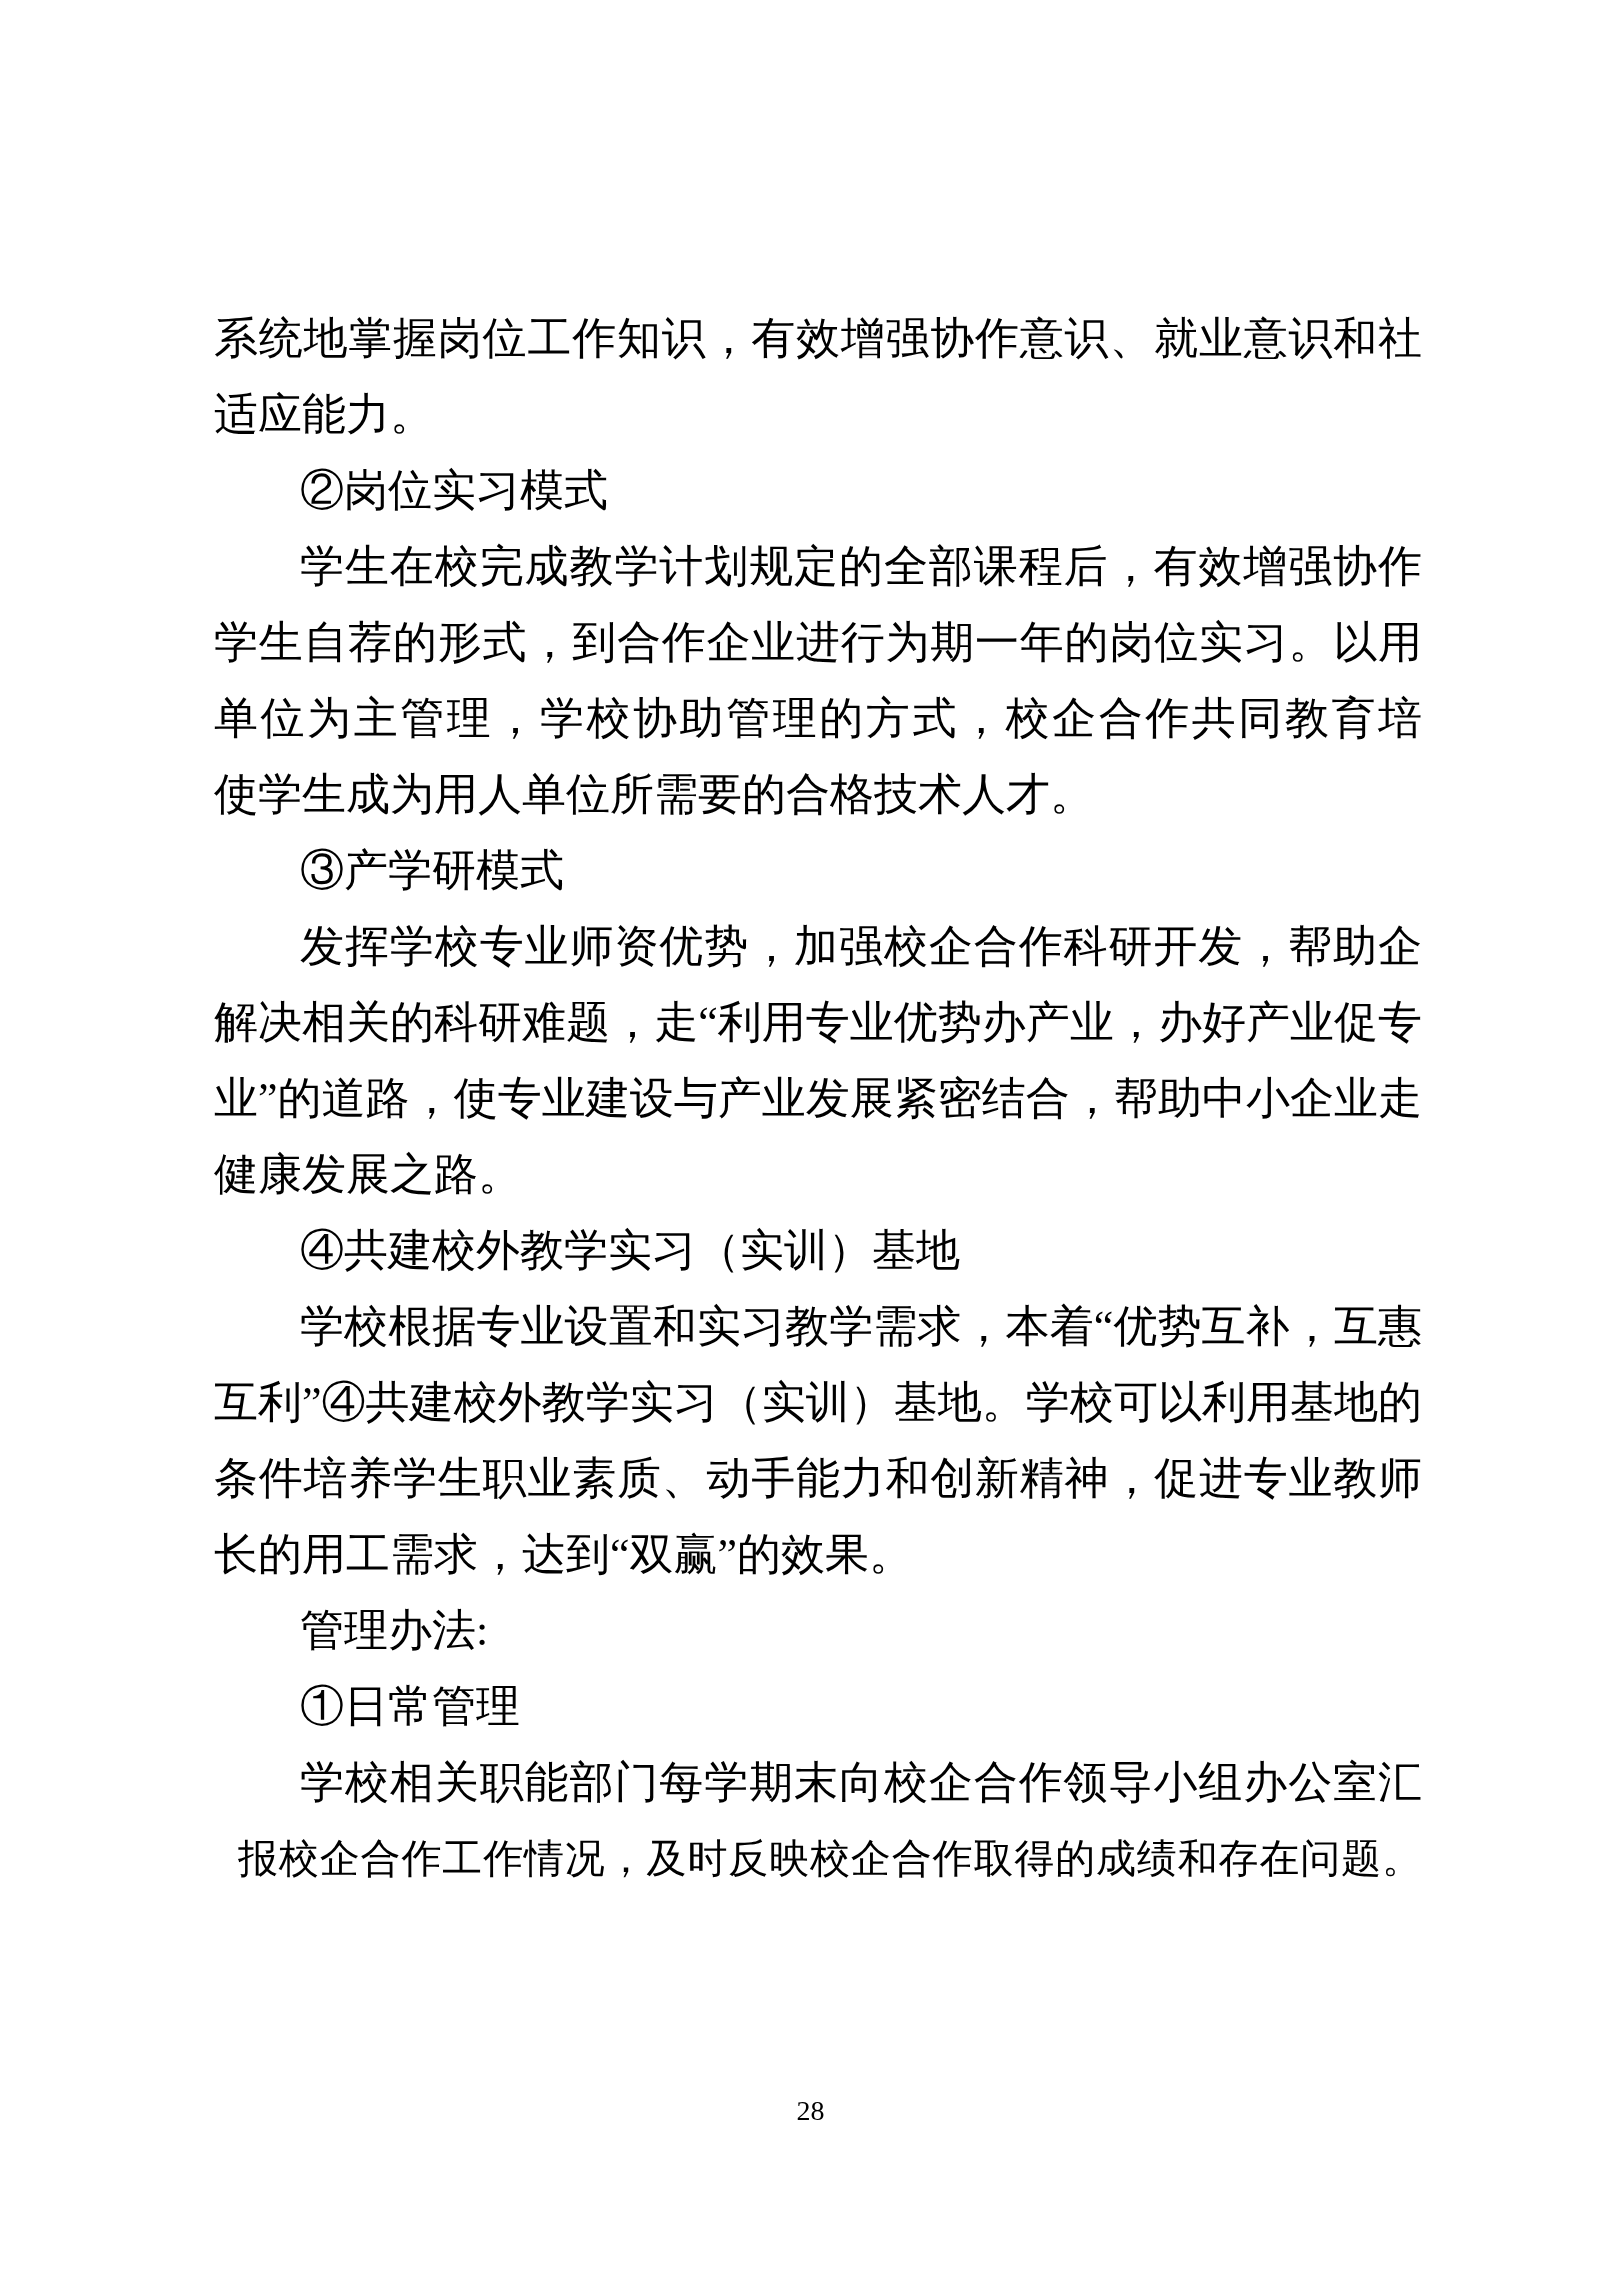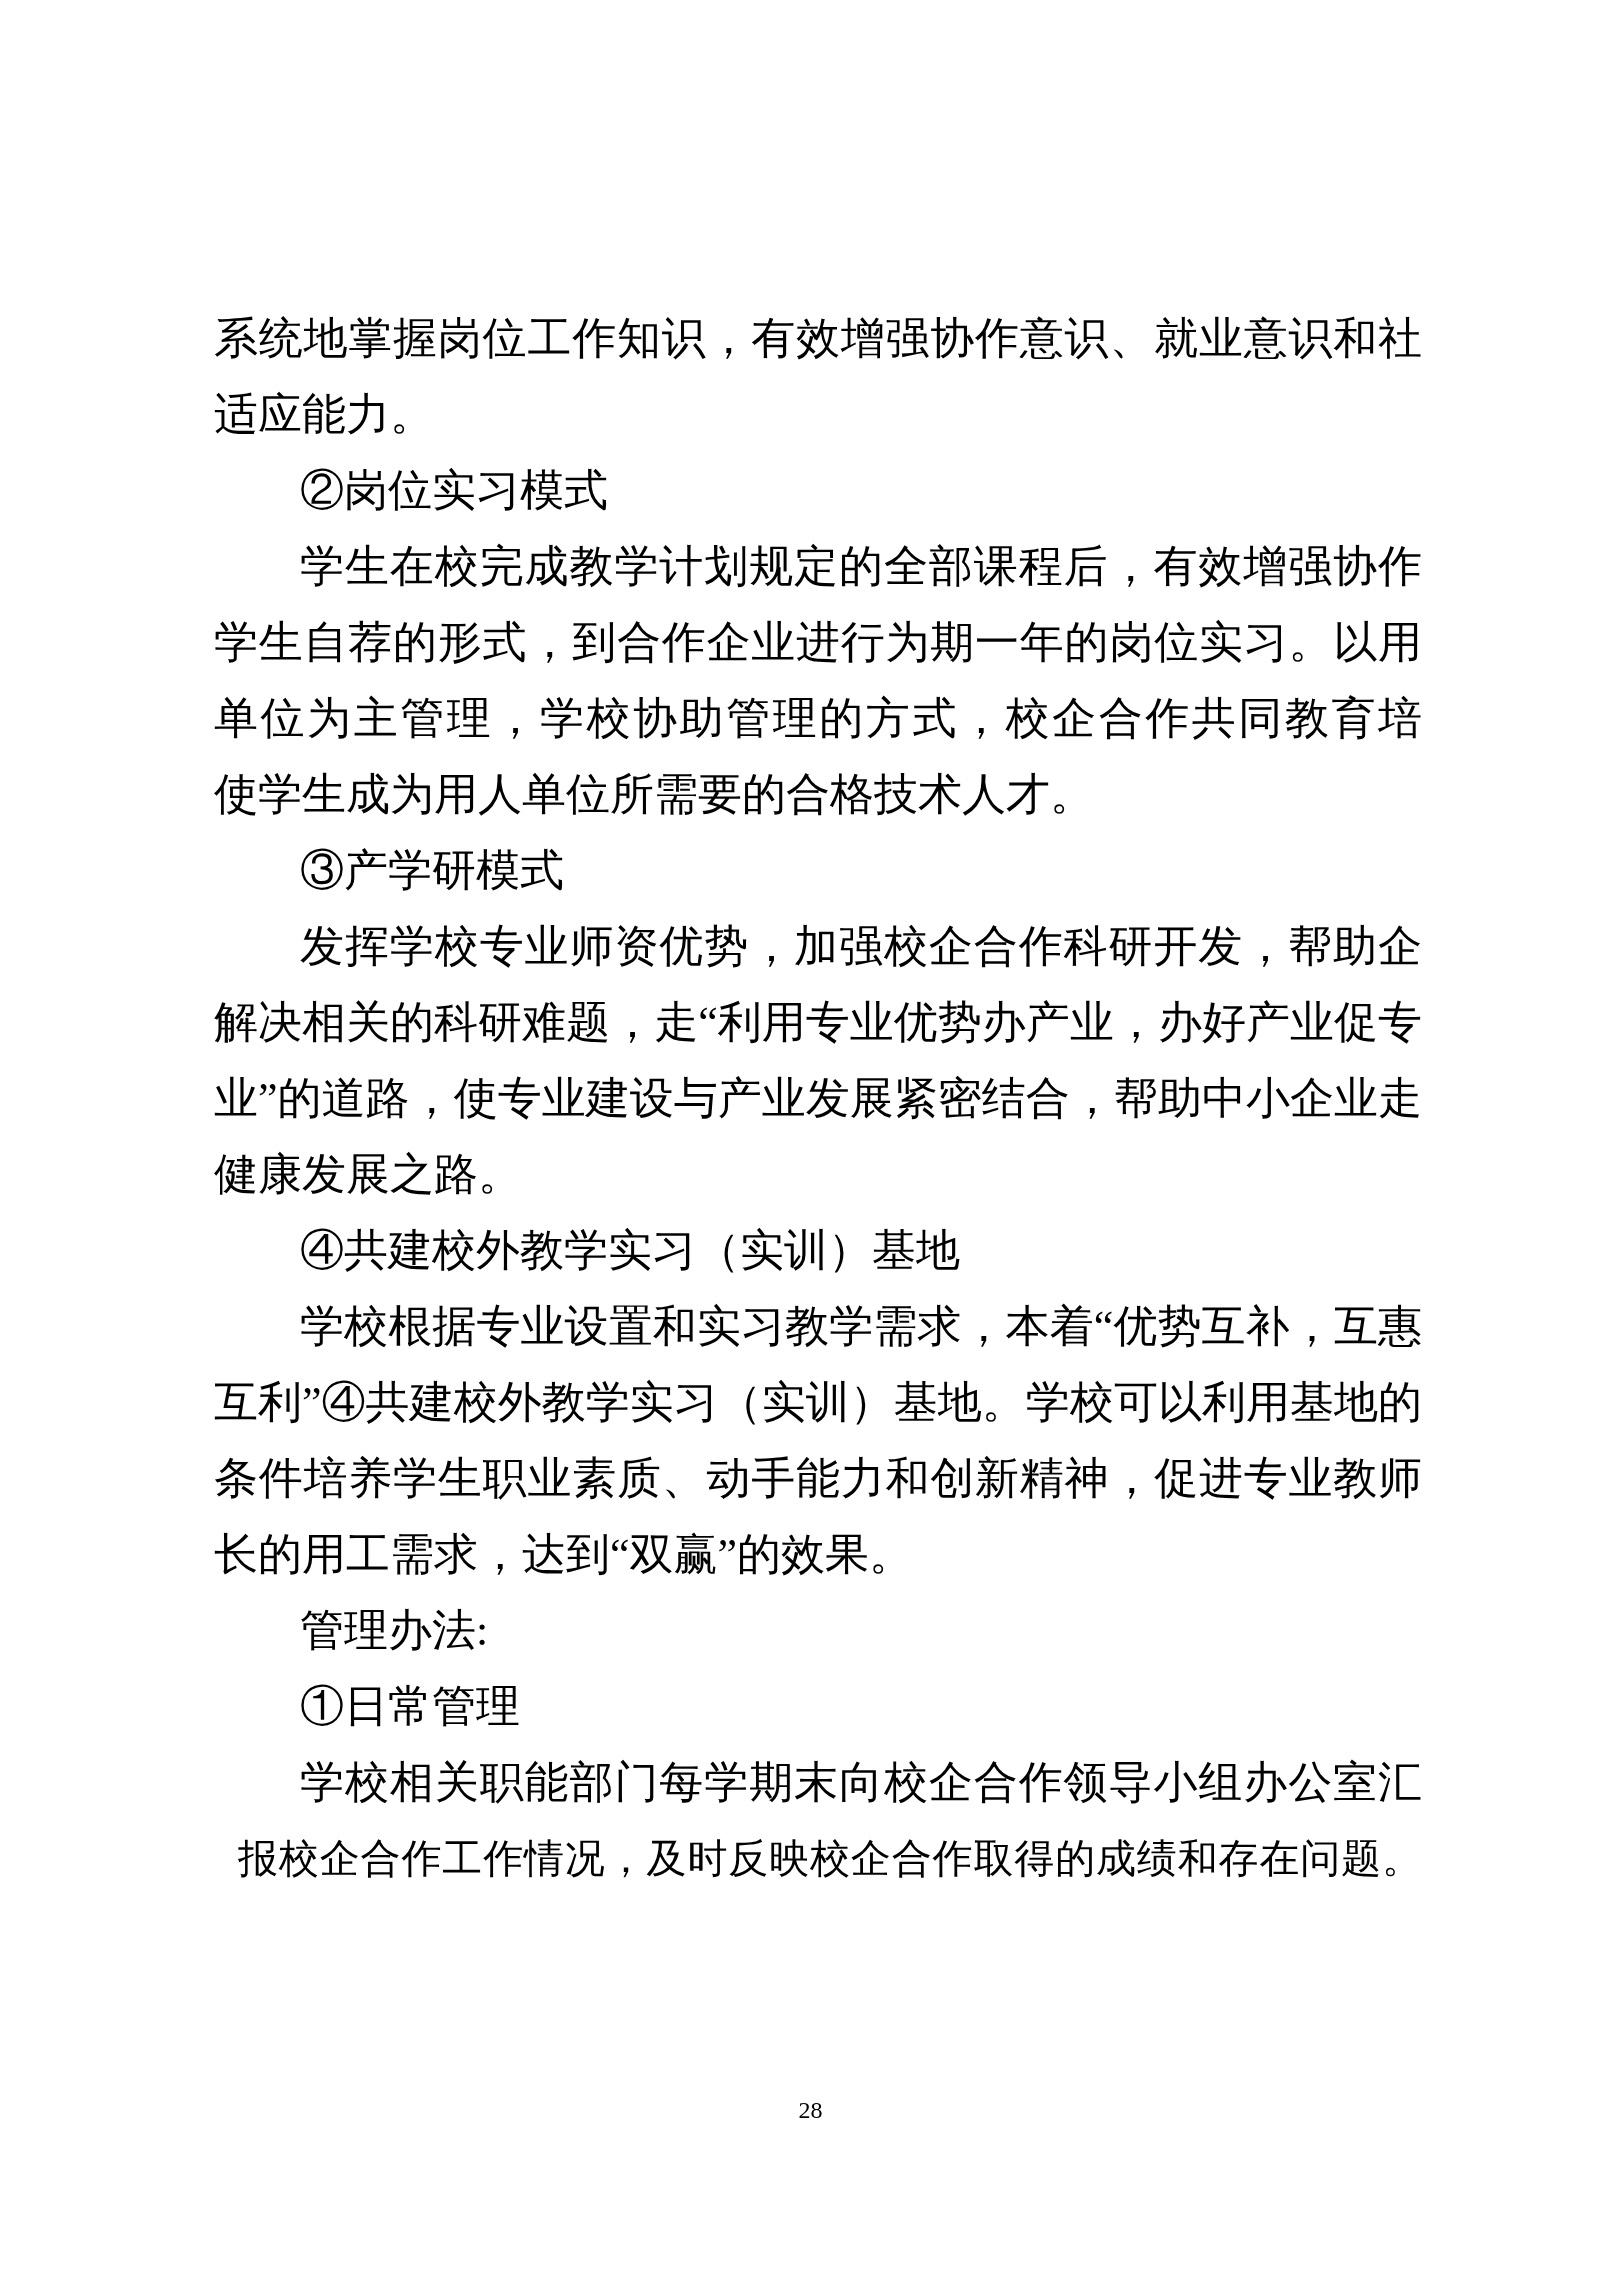--- a/index.html
+++ b/index.html
@@ -47,21 +47,21 @@
     margin-left: 24px;
   }
   .page-number {
     position: absolute;
     left: 0;
     right: 0;
     top: 2086px;
     height: 49px;
     line-height: 49px;
     text-align: center;
-    font-size: 24px;
+    font-size: 28px;
     color: #000000;
   }
 </style>
 </head>
 <body>
 
 <div class="page">
   <div class="content">
       <div class="line fill">系统地掌握岗位工作知识，有效增强协作意识、就业意识和社会</div>
       <div class="line">适应能力。</div>

